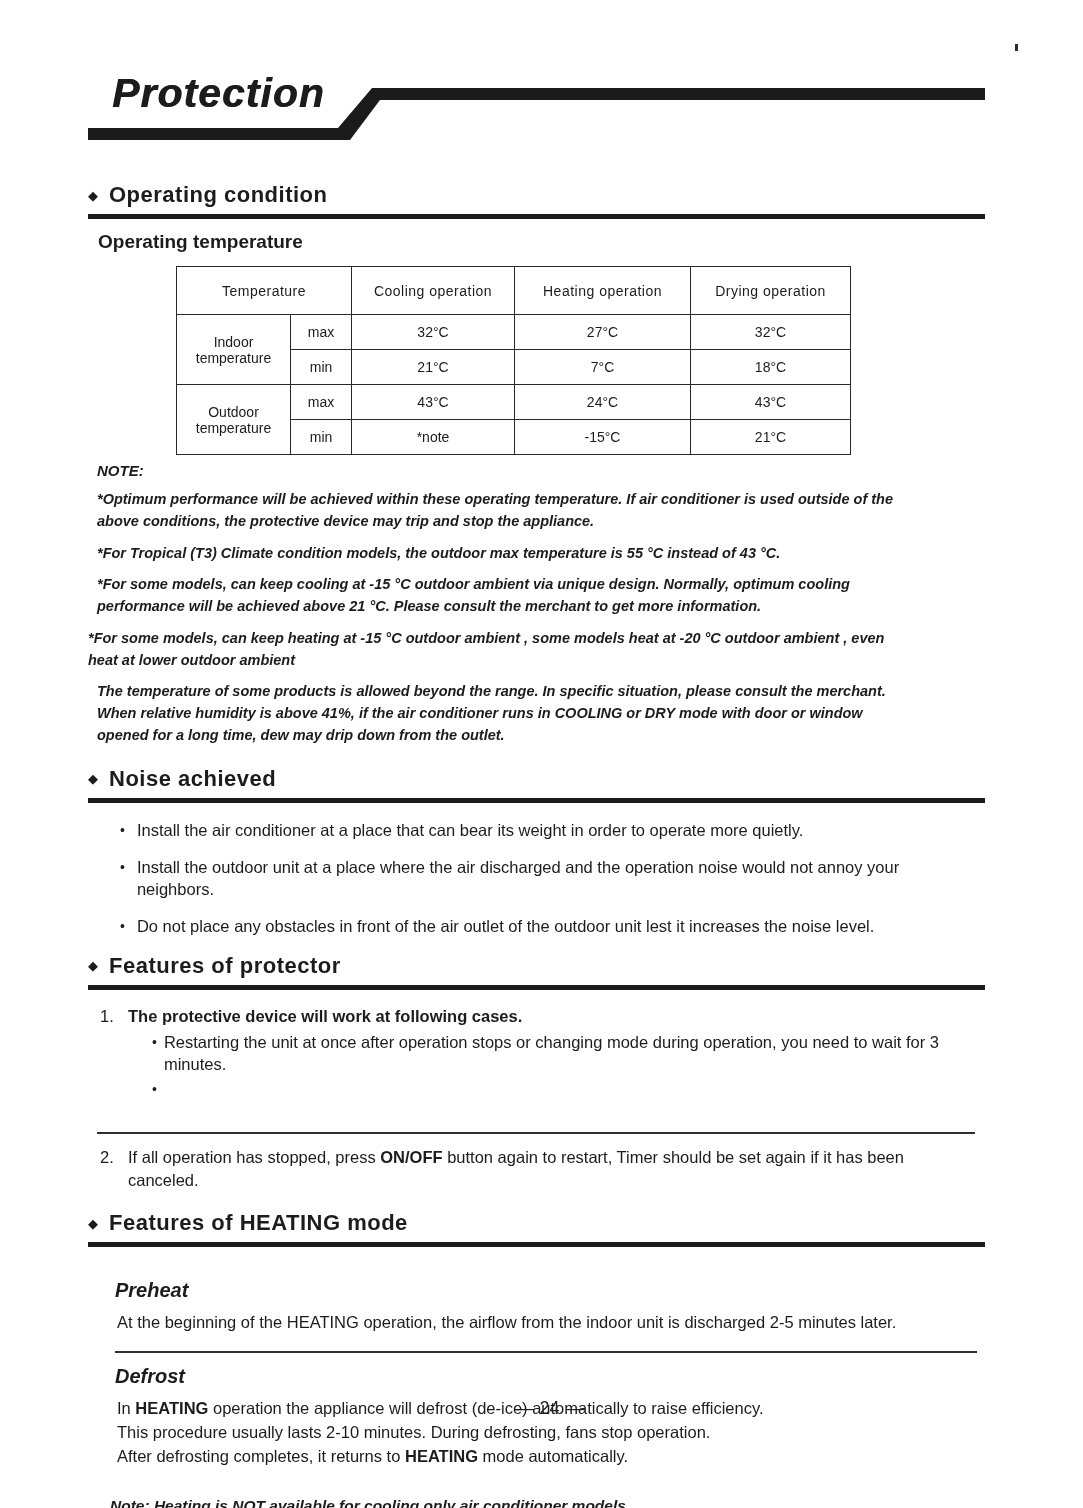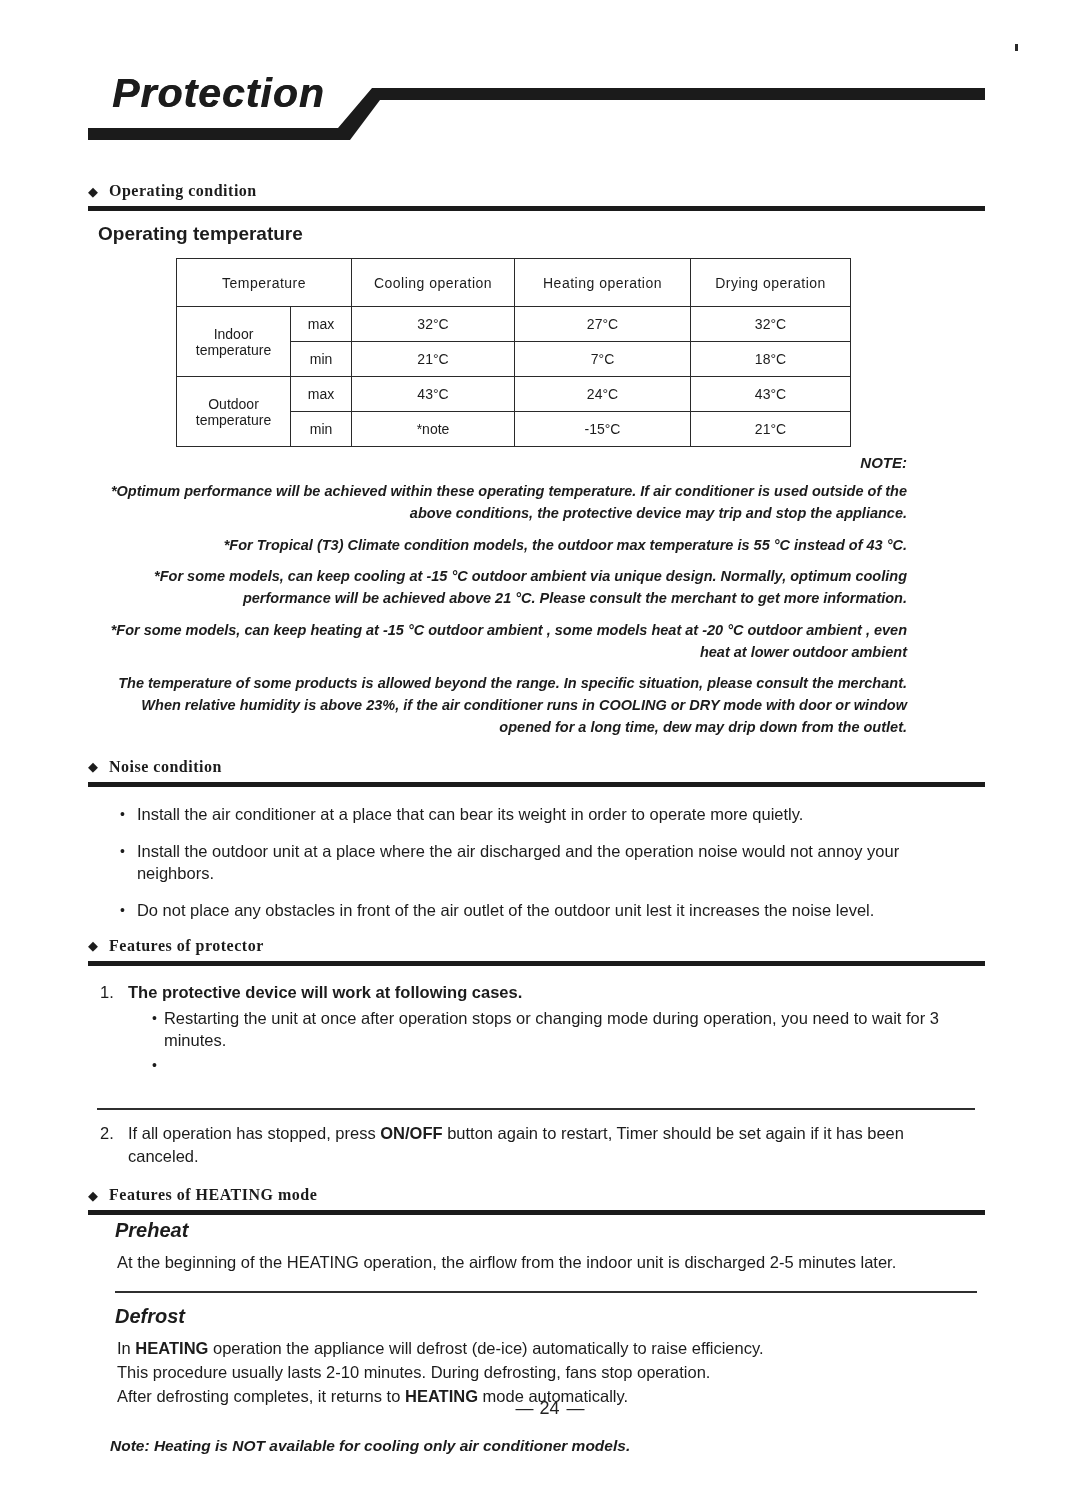--- a/index.html
+++ b/index.html
@@ -24,21 +24,21 @@
   }
   .swoosh { position:absolute; left:0; top:16px; }
 
   
   .sec-head {
     display:flex; align-items:center; gap:11px;
     border-bottom:5px solid #1b1b1b;
     padding-bottom:6px;
   }
   .sec-head .diamond { font-size:13px; line-height:1; }
-  .sec-head .label { font-size:16px; font-weight:bold; letter-spacing:0.5px;font-family:Liberation Serif, serif; }
+  .sec-head .label { font-size:22px; font-weight:bold; letter-spacing:0.5px; }
 
   .subheading { margin-top:12px; margin-left:10px; font-size:19px; font-weight:bold; }
 
   
   table.optable {
     border-collapse:collapse;
     margin-top:13px; margin-left:88px;
     font-size:14px;
   }
   table.optable td {
@@ -48,21 +48,21 @@
   }
   table.optable tr.hdr td { height:48px; letter-spacing:0.5px; }
   table.optable tr.datarow td { height:35px; }
   td.c-group { width:114px; }
   td.c-limit { width:61px; }
   td.c-cool  { width:163px; }
   td.c-heat  { width:176px;margin-left:30px; }
   td.c-dry   { width:160px; }
 
   
-  .note-block { margin-top:7px; margin-left:9px; max-width:810px;text-align:right; }
+  .note-block { margin-top:7px; margin-left:9px; max-width:810px; }
   .note-label { font-size:15px; font-weight:bold; font-style:italic; }
   .note-line  { font-size:14.5px; font-weight:bold; font-style:italic; line-height:1.5; margin-top:10px; }
   .note-line.hang { margin-left:-9px; }
 
   
   .blist { margin-top:16px; margin-left:32px; }
   .bitem { display:flex; gap:12px; font-size:16.5px; line-height:1.35; margin-bottom:15px; max-width:850px; }
   .bitem .dot { font-size:14px; line-height:1.6; }
 
   
@@ -146,26 +146,26 @@
       </tr>
     </tbody>
       </table>
 
     <div class="note-block">
       <div class="note-label">NOTE:</div>
       <div class="note-line">*Optimum performance will be achieved within these operating temperature. If air conditioner is used outside of the above conditions, the protective device may trip and stop the appliance.</div>
       <div class="note-line">*For Tropical (T3) Climate condition models, the outdoor max temperature is 55 °C instead of 43 °C.</div>
       <div class="note-line">*For some models, can keep cooling at -15 °C outdoor ambient via unique design. Normally, optimum cooling performance will be achieved above 21 °C. Please consult the merchant to get more information.</div>
       <div class="note-line hang">*For some models, can keep heating at -15 °C outdoor ambient , some models heat at -20 °C outdoor ambient , even heat at lower outdoor ambient</div>
-      <div class="note-line">The temperature of some products is allowed beyond the range. In specific situation, please consult the merchant. When relative humidity is above 23%, if the air conditioner runs in COOLING or DRY mode with door or window opened for a long time, dew may drip down from the outlet.</div>
+      <div class="note-line">The temperature of some products is allowed beyond the range. In specific situation, please consult the merchant. When relative humidity is above 41%, if the air conditioner runs in COOLING or DRY mode with door or window opened for a long time, dew may drip down from the outlet.</div>
     </div>
 
     <div class="sec-head" style="margin-top:19px;">
       <span class="diamond">◆</span>
-      <span class="label">Noise condition</span>
+      <span class="label">Noise achieved</span>
     </div>
 
     <div class="blist">
       <div class="bitem">
         <span class="dot">•</span>
         <span>Install the air conditioner at a place that can bear its weight in order to operate more quietly.</span>
       </div>
       <div class="bitem">
         <span class="dot">•</span>
         <span>Install the outdoor unit at a place where the air discharged and the operation noise would not annoy your neighbors.</span>
@@ -204,21 +204,21 @@
       <div>
         <span>If all operation has stopped, press </span><b>ON/OFF</b><span> button again to restart, Timer should be set again if it has been canceled.</span>
       </div>
     </div>
 
     <div class="sec-head" style="margin-top:18px;">
       <span class="diamond">◆</span>
       <span class="label">Features of HEATING mode</span>
     </div>
 
-    <div class="ital-title" style="margin-top:4px;">Preheat</div>
+    <div class="ital-title" style="margin-top:32px;">Preheat</div>
     <div class="plain-body" style="margin-top:9px;">At the beginning of the HEATING operation, the airflow from the indoor unit is discharged 2-5 minutes later.</div>
 
     <hr class="thin-rule" style="margin-top:16px; margin-left:27px; width:862px;">
 
     <div class="ital-title" style="margin-top:12px;">Defrost</div>
     <div class="plain-body" style="margin-top:9px;">
       <div><span>In </span><b>HEATING</b><span> operation the appliance will defrost (de-ice) automatically to raise efficiency.</span></div>
       <div>This procedure usually lasts 2-10 minutes. During defrosting, fans stop operation.</div>
       <div><span>After defrosting completes, it returns to </span><b>HEATING</b><span> mode automatically.</span></div>
     </div>

